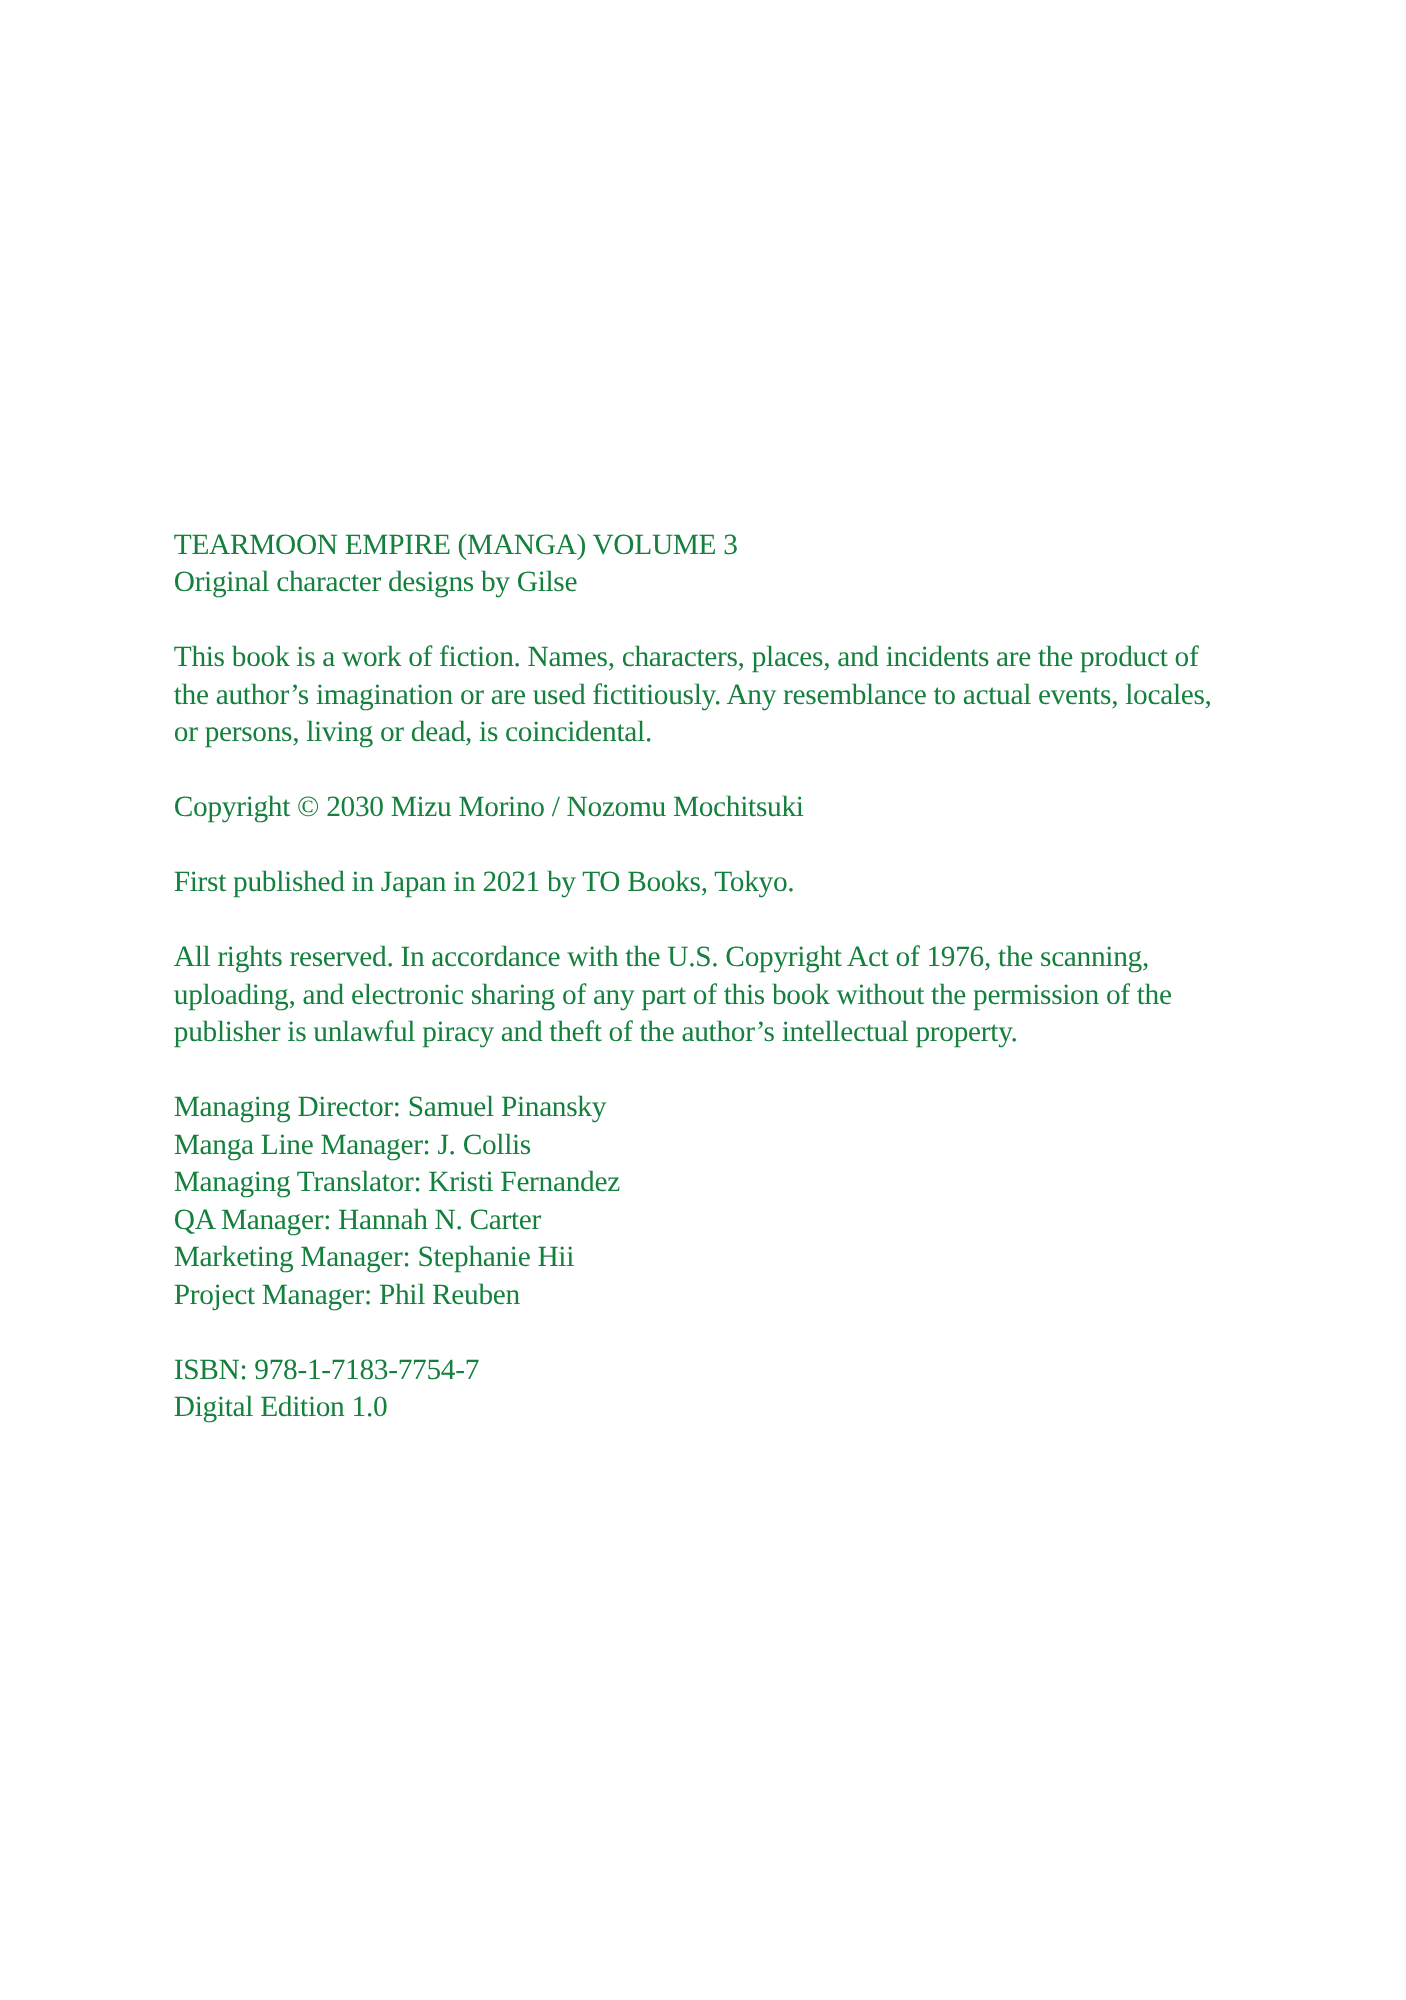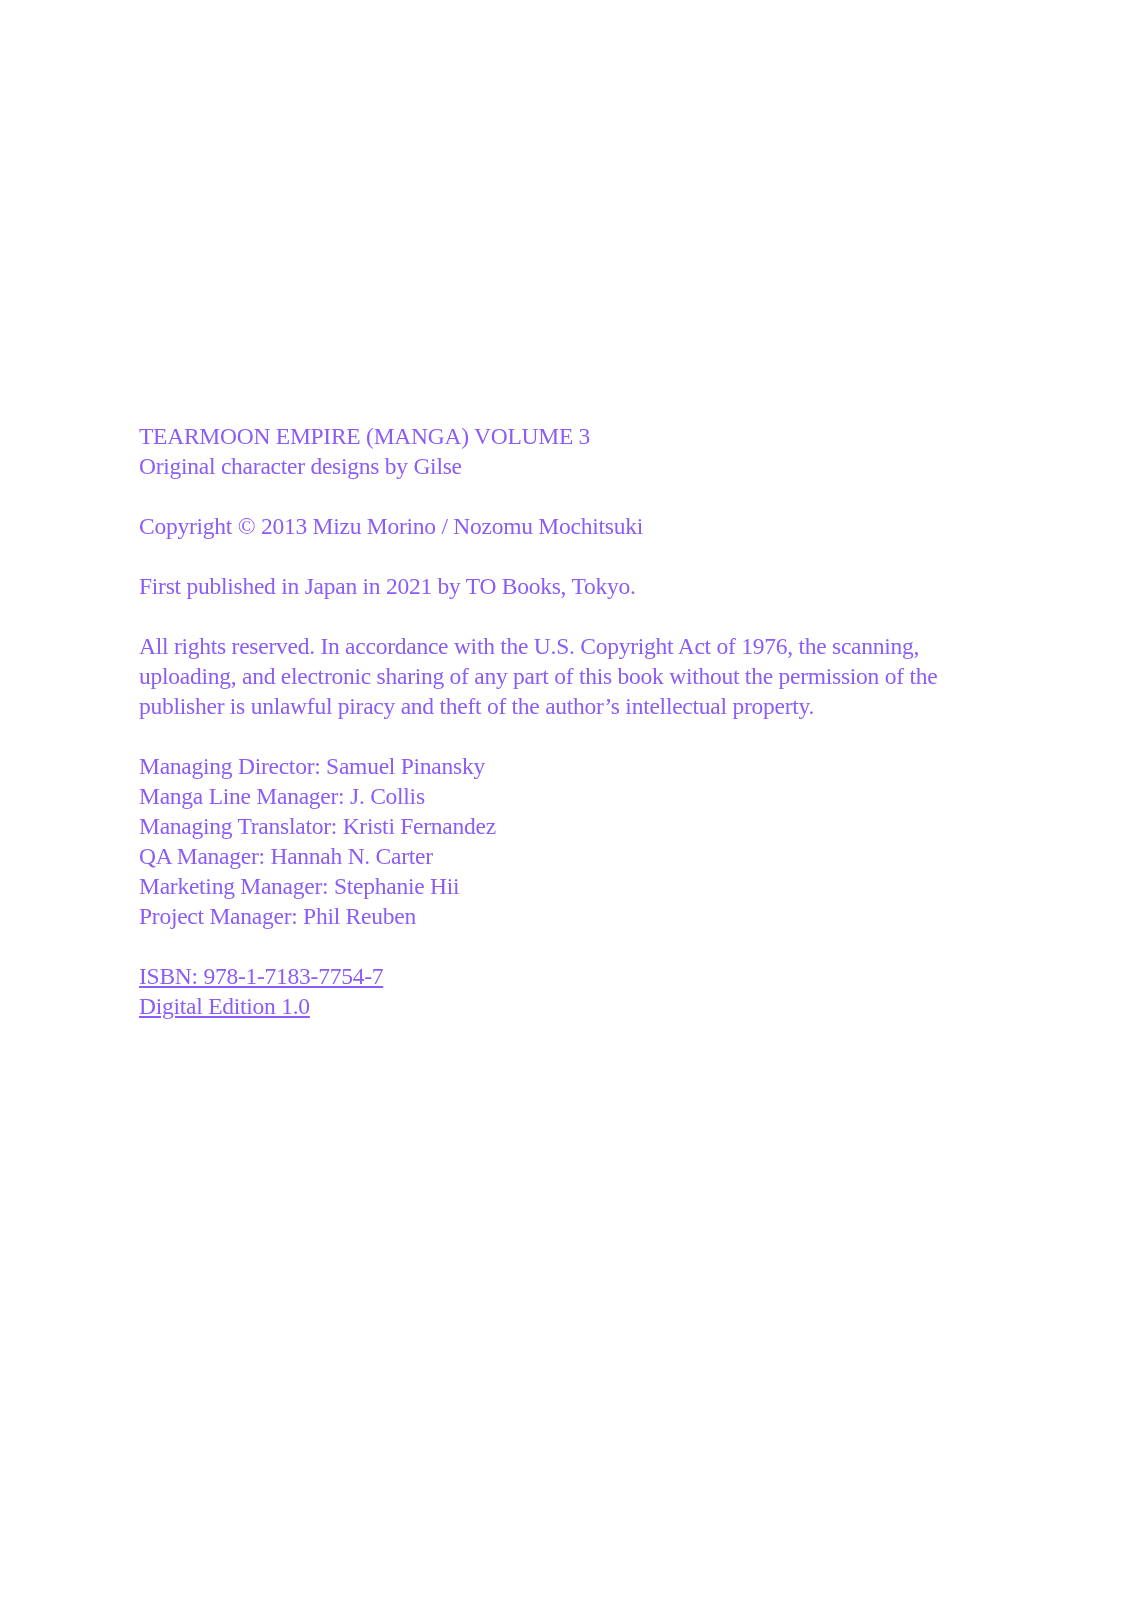--- a/index.html
+++ b/index.html
@@ -20,52 +20,54 @@
   }
   .content {
     position: absolute;
     left: 139px;
     top: 421px;
     width: 895px;
     font-family: "Liberation Serif", "DejaVu Serif", serif;
     font-size: 23.5px;
     line-height: 30px;
     letter-spacing: -0.25px;
-    color: #8b5cf6;
+    color: #15803d;
     text-align: left;
   }
   .block {
     margin: 0 0 30px 0;
     padding: 0;
   }
   .block:last-child {
     margin-bottom: 16px;
-    text-decoration: underline;
   }
   .line {
     display: block;
   }
   .prewrap {
     white-space: pre-line;
   }
 </style>
 </head>
 <body>
 
 <div class="page">
   <div class="content">
 
     <div class="block">
       <span class="line">TEARMOON EMPIRE (MANGA) VOLUME 3</span>
       <span class="line">Original character designs by Gilse</span>
     </div>
 
 
+    <div class="block prewrap">This book is a work of fiction. Names, characters, places, and incidents are the product of
+the author’s imagination or are used fictitiously. Any resemblance to actual events, locales,
+or persons, living or dead, is coincidental.</div>
 
-    <div class="block">Copyright © 2013 Mizu Morino / Nozomu Mochitsuki</div>
+    <div class="block">Copyright © 2030 Mizu Morino / Nozomu Mochitsuki</div>
 
     <div class="block">
       <span class="line">First published in Japan in 2021 by TO Books, Tokyo.</span>
     </div>
 
     <div class="block prewrap">All rights reserved. In accordance with the U.S. Copyright Act of 1976, the scanning,
 uploading, and electronic sharing of any part of this book without the permission of the
 publisher is unlawful piracy and theft of the author’s intellectual property.</div>
 
 

